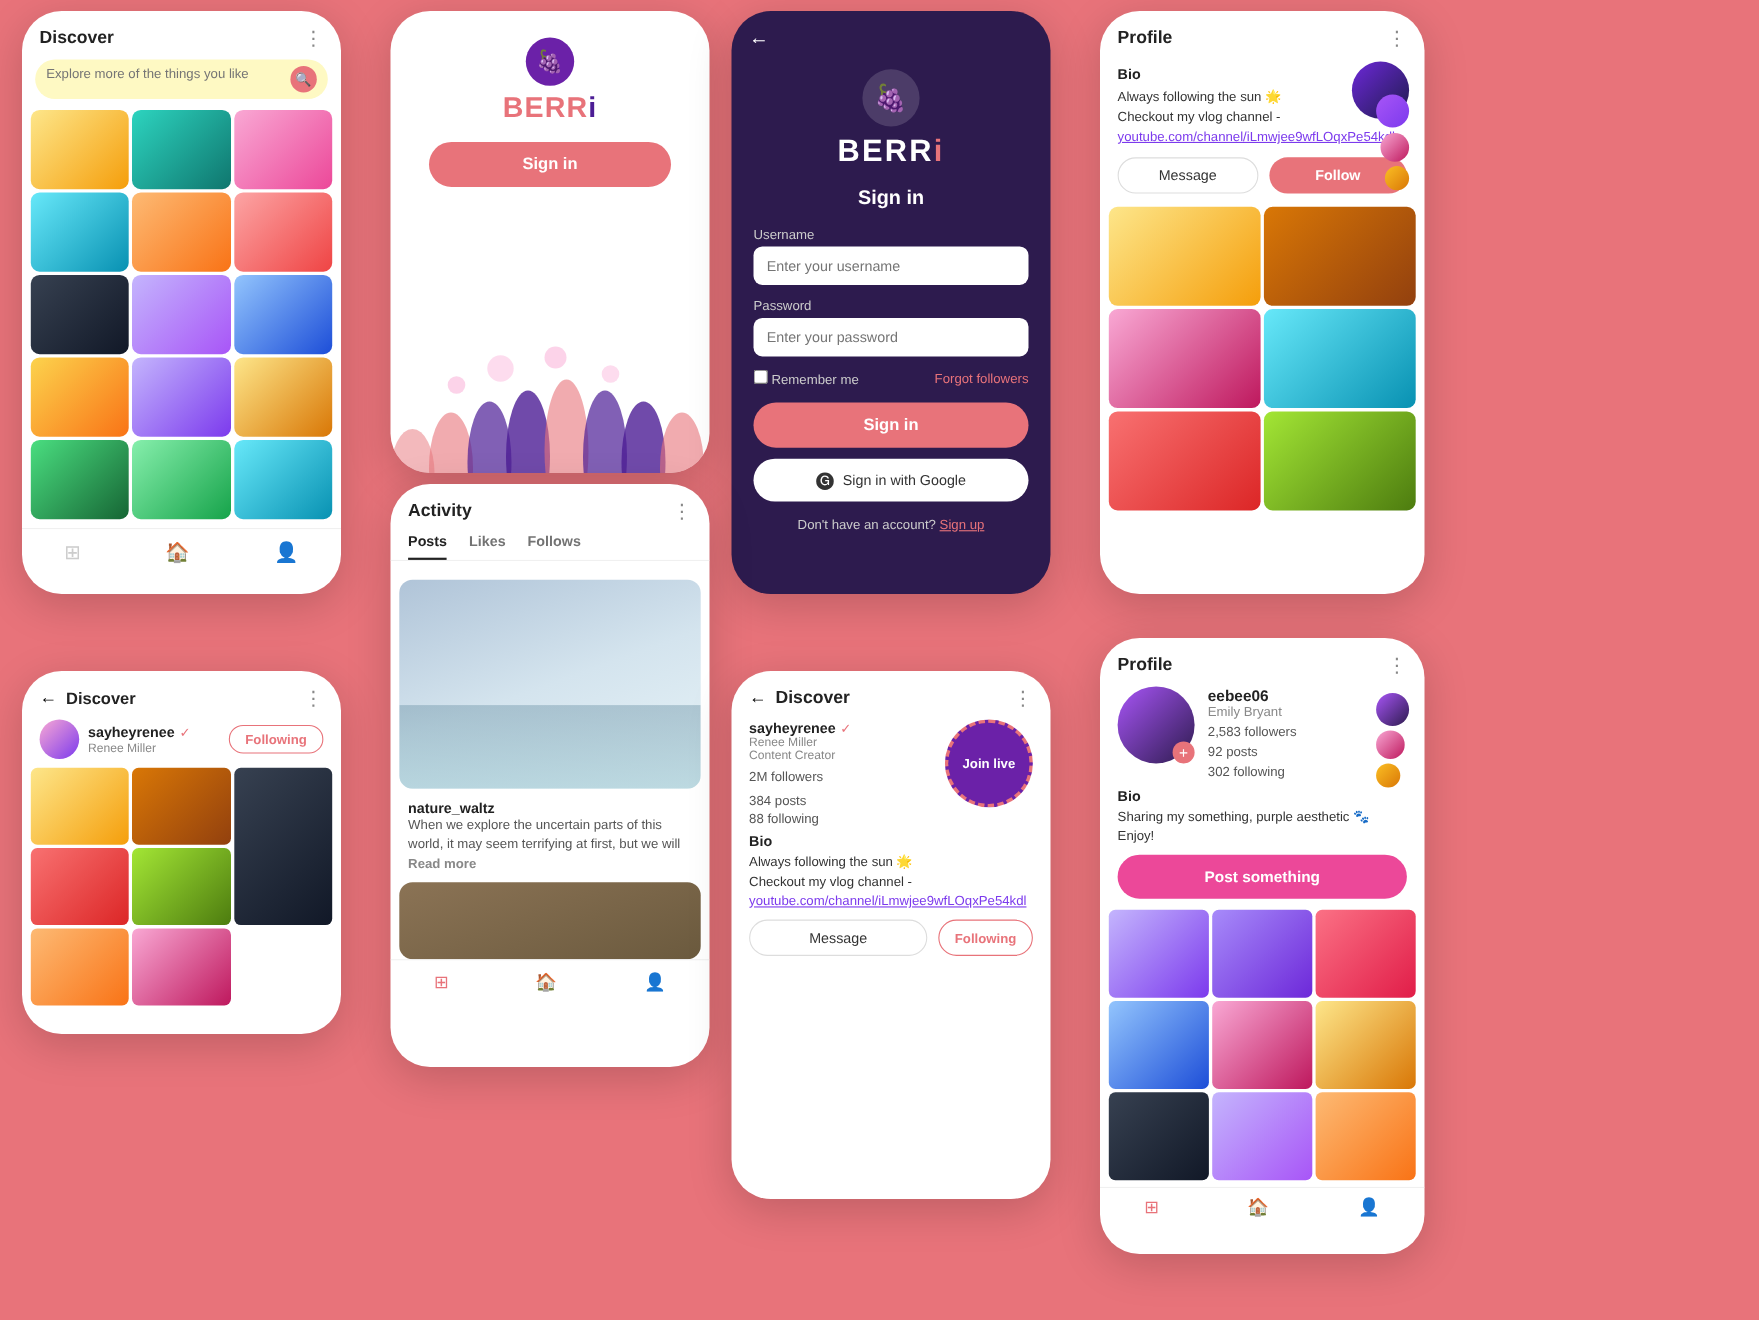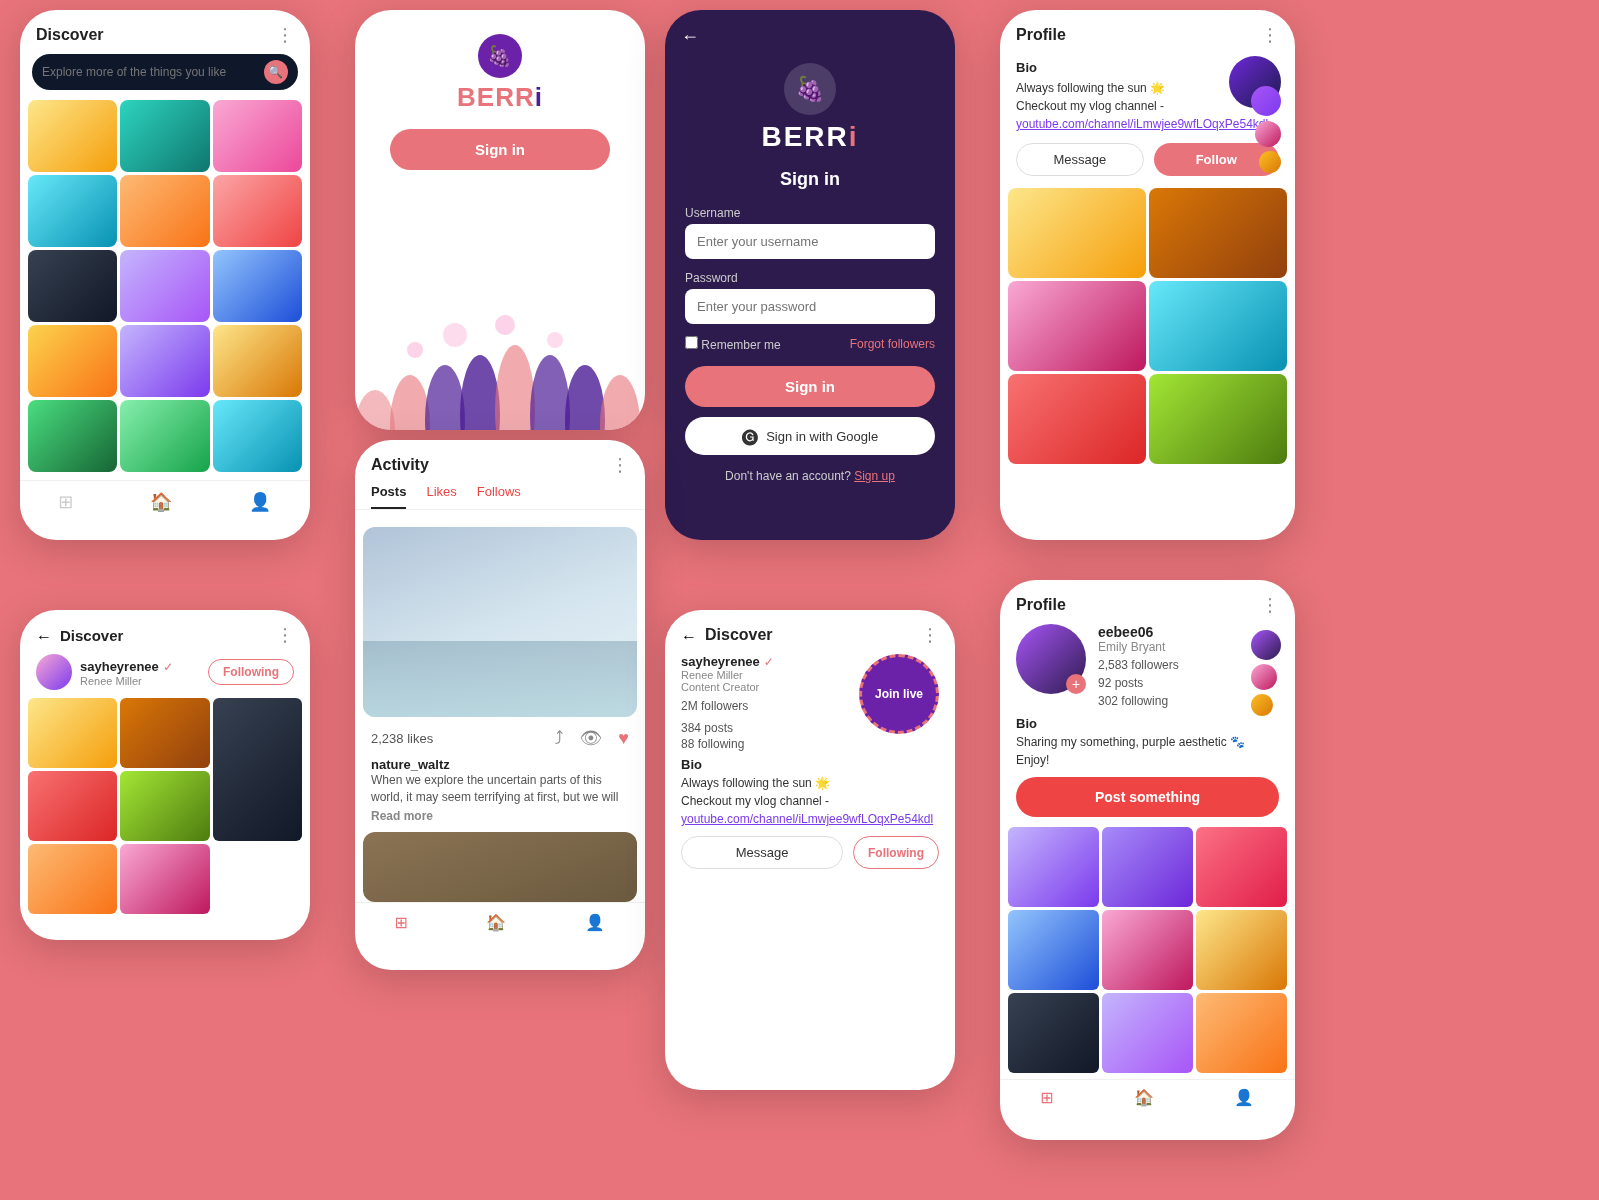--- a/index.html
+++ b/index.html
@@ -34,22 +34,22 @@
       justify-content: space-between;
       padding: 14px 16px 8px;
     }
     .phone-1 .header-title {
       font-size: 16px;
       font-weight: 600;
       color: #222;
     }
     .phone-1 .search-bar {
       display: flex;
-      align-items: center;
-      background: #0f172a;
+      align-items: flex-start;
+      background: #fef9c3;
       border-radius: 20px;
       margin: 0 12px 10px;
       padding: 6px 10px;
     }
     .phone-1 .search-bar input {
       border: none;
       background: transparent;
       font-size: 12px;
       color: #888;
       width: 100%;
@@ -428,24 +428,24 @@
     }
     .phone-6 .tabs {
       display: flex;
       padding: 0 16px;
       border-bottom: 1px solid #f0f0f0;
       gap: 20px;
       margin-bottom: 17px;
     }
     .tab-item {
       font-size: 13px;
-      color: #ef4444;
+      color: #737373;
       padding-bottom: 8px;
       cursor: pointer;
-      font-weight: 400;
+      font-weight: 700;
     }
     .tab-item.active {
       color: #222;
       border-bottom: 2px solid #222;
       font-weight: 600;
     }
     .post-image {
       margin: 0 8px 10px;
       border-radius: 12px;
       overflow: hidden;
@@ -580,21 +580,21 @@
     .phone-8 .bio-label {
       font-size: 13px;
       font-weight: 700;
       color: #222;
       margin-bottom: 2px;
     }
     .btn-post {
       margin: 0 16px 10px;
       display: block;
       width: calc(100% - 32px);
-      background: #ef4444;
+      background: #ec4899;
       color: #fff;
       border: none;
       border-radius: 24px;
       padding: 12px;
       font-size: 14px;
       font-weight: 600;
       cursor: pointer;
       text-align: center;
     }
     .phone-8 .photo-grid {
@@ -801,28 +801,20 @@
   </div>
   <div class="tabs">
     <div class="tab-item active">Posts</div>
     <div class="tab-item">Likes</div>
     <div class="tab-item">Follows</div>
   </div>
   <div class="post-image" style="background: linear-gradient(160deg, #b0c4d8 0%, #d4e4ee 50%, #e8f4f8 100%); display:flex; align-items:flex-end; justify-content:center;">
 
     <div style="width:100%;height:40%;background:linear-gradient(180deg,rgba(100,140,160,0.4),rgba(160,200,210,0.6));"></div>
   </div>
-  <div class="post-actions">
-    <span class="likes-count">2,238 likes</span>
-    <div class="action-icons">
-      <span class="action-icon">⤴</span>
-      <span class="action-icon">👁</span>
-      <span class="action-icon liked">♥</span>
-    </div>
-  </div>
   <div class="post-meta">
     <div class="post-username">nature_waltz</div>
     <div class="post-caption">When we explore the uncertain parts of this world, it may seem terrifying at first, but we will</div>
     <a class="read-more" href="#">Read more</a>
   </div>
   <div class="post-image-2" style="background:linear-gradient(160deg,#8b7355,#6b5a3e);"></div>
   <div class="bottom-nav">
     <span class="nav-icon" style="font-size:16px;color:#e8737a;">⊞</span>
     <span class="nav-icon active" style="font-size:16px;">🏠</span>
     <span class="nav-icon" style="font-size:16px;">👤</span>

